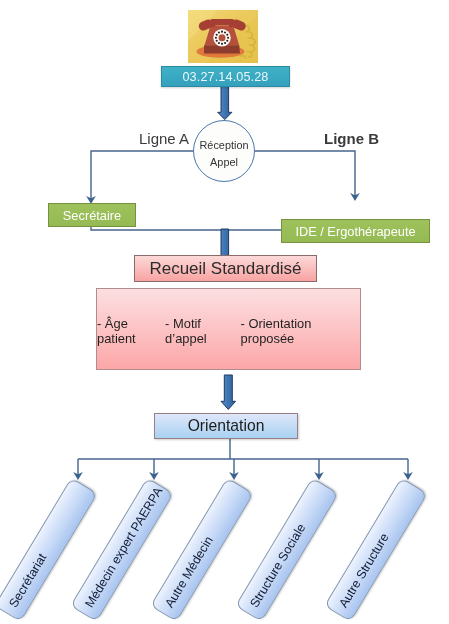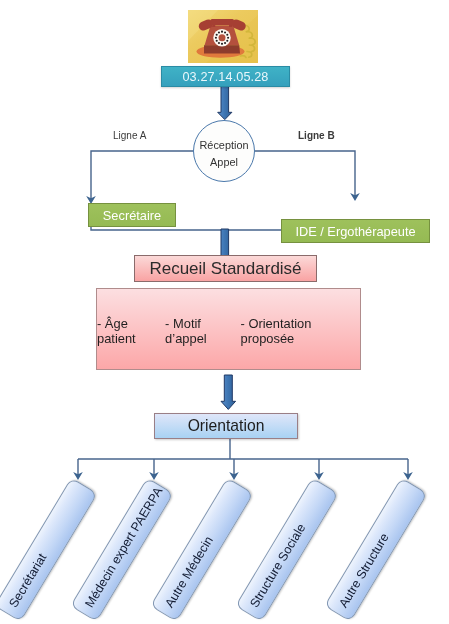--- a/index.html
+++ b/index.html
@@ -19,30 +19,30 @@
     display:flex;align-items:center;justify-content:center;
     color:#e9f7fb;font-size:12.7px;letter-spacing:.1px;
     box-shadow:0 1px 2px rgba(0,0,0,.18);}
 
   
   #reception-circle{left:193px;top:120px;width:62px;height:62px;border-radius:50%;
     background:#fdfdfc;border:1.3px solid #4a78ab;
     display:flex;flex-direction:column;align-items:center;justify-content:center;
     color:#333333;font-size:10.9px;line-height:1.52;padding-top:5px;box-sizing:border-box;}
 
-  .ligne-label{color:#3b3b3b;font-size:10px;}
+  .ligne-label{color:#3b3b3b;font-size:15px;margin-left:26px;}
   #ligne-a{left:113px;top:130px;}
   #ligne-b{left:298px;top:130px;font-weight:bold;}
 
   
   .greenbox{background:linear-gradient(180deg,#9ec15c 0%,#95ba53 100%);
     border:1.1px solid #76913f;
     display:flex;align-items:center;justify-content:center;
     color:#ffffff;font-size:12.8px;}
-  #box-secretaire{left:48px;top:203px;width:86px;height:22px;margin-left:40px;}
+  #box-secretaire{left:48px;top:203px;width:86px;height:22px;}
   #box-ide{left:281px;top:200px;width:147px;height:22px;margin-top:19px;}
 
   
   #recueil-title{left:134px;top:255px;width:181px;height:25px;
     background:linear-gradient(180deg,#fbd9d8 0%,#f9a3a3 100%);
     border:1px solid #8a6b6b;
     display:flex;align-items:center;justify-content:center;
     color:#2b2b2b;font-size:17px;z-index:3;}
   #recueil-body{left:96px;top:288px;width:265px;height:82px;
     background:linear-gradient(180deg,#fcdfe1 0%,#fca7a8 100%);

